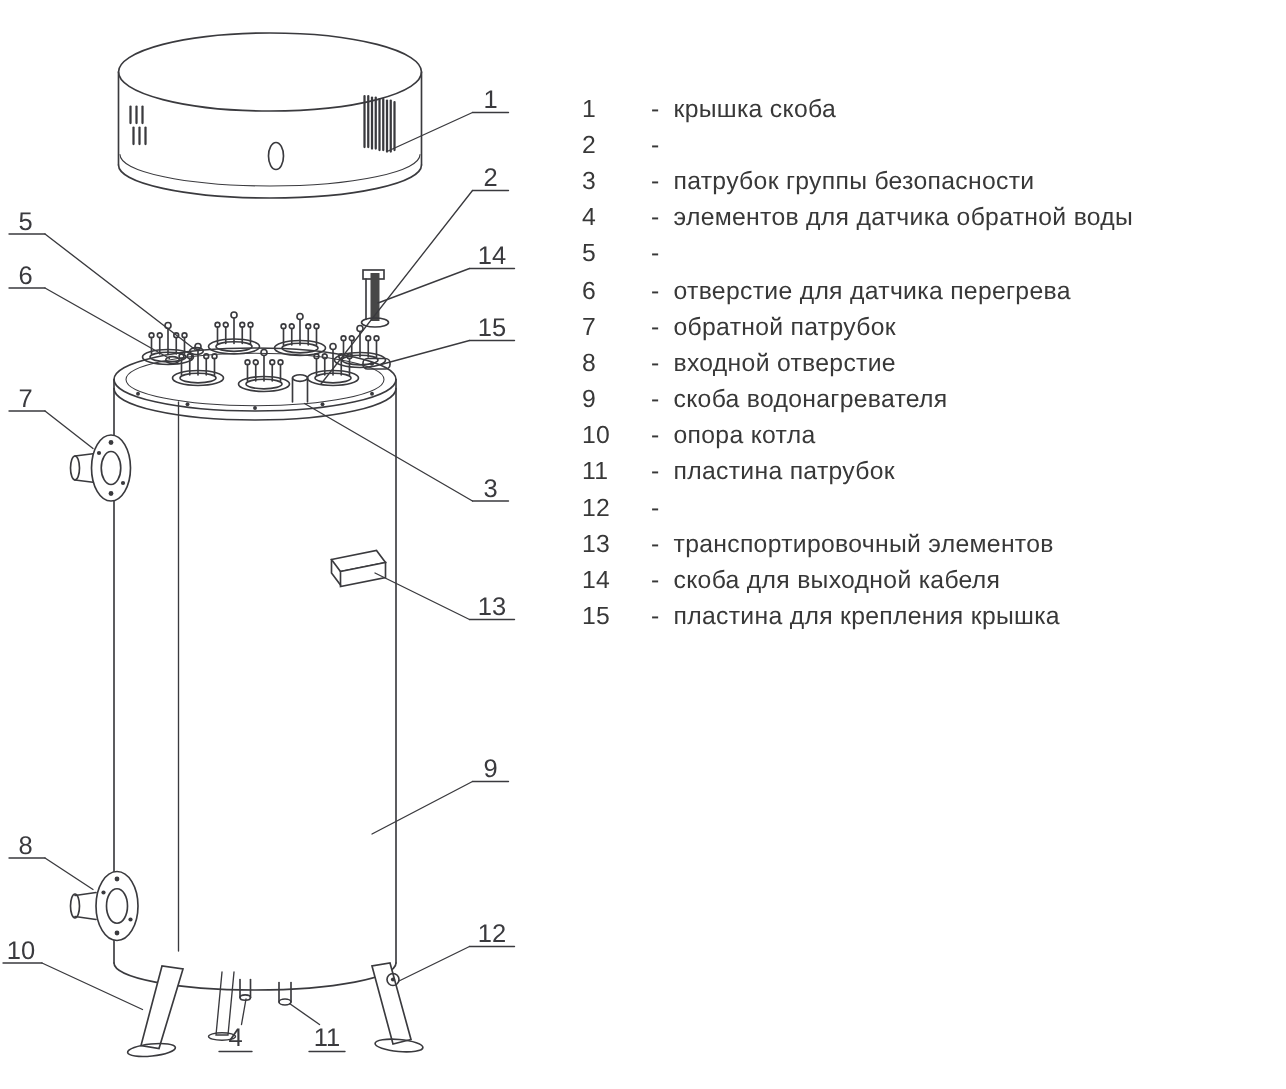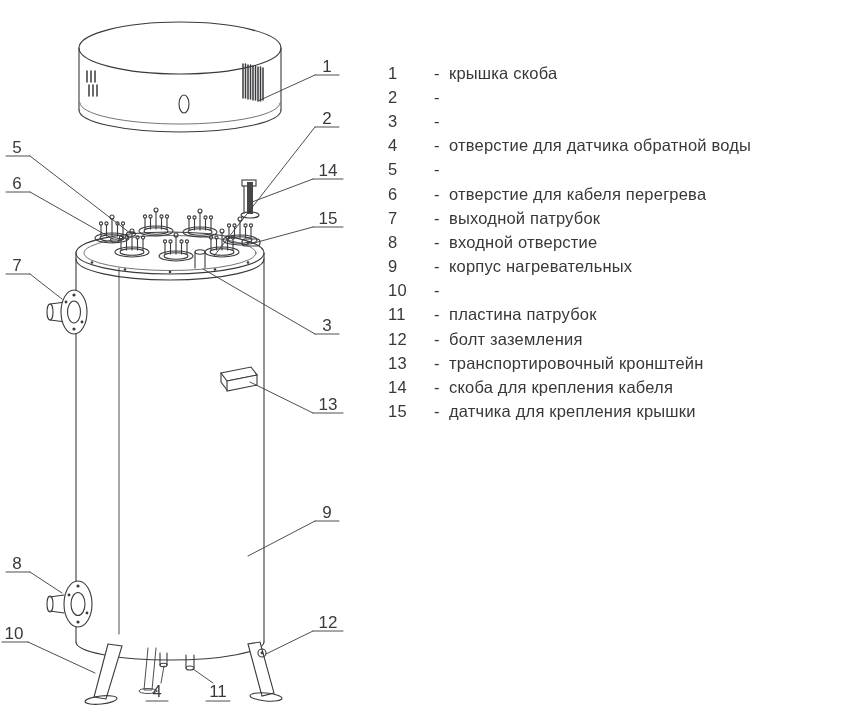--- a/index.html
+++ b/index.html
@@ -299,74 +299,75 @@
       <span class="ld">-</span>
       <span class="lt">крышка скоба</span>
     </div>
     <div class="lrow">
       <span class="ln">2</span>
       <span class="ld">-</span>
     </div>
     <div class="lrow">
       <span class="ln">3</span>
       <span class="ld">-</span>
+      <span class="lt">патрубок группы безопасности</span>
     </div>
     <div class="lrow">
       <span class="ln">4</span>
       <span class="ld">-</span>
-      <span class="lt">отверстие для датчика обратной воды</span>
+      <span class="lt">элементов для датчика обратной воды</span>
     </div>
     <div class="lrow">
       <span class="ln">5</span>
       <span class="ld">-</span>
     </div>
     <div class="lrow">
       <span class="ln">6</span>
       <span class="ld">-</span>
-      <span class="lt">отверстие для кабеля перегрева</span>
+      <span class="lt">отверстие для датчика перегрева</span>
     </div>
     <div class="lrow">
       <span class="ln">7</span>
       <span class="ld">-</span>
-      <span class="lt">выходной патрубок</span>
+      <span class="lt">обратной патрубок</span>
     </div>
     <div class="lrow">
       <span class="ln">8</span>
       <span class="ld">-</span>
       <span class="lt">входной отверстие</span>
     </div>
     <div class="lrow">
       <span class="ln">9</span>
       <span class="ld">-</span>
-      <span class="lt">корпус нагревательных</span>
+      <span class="lt">скоба водонагревателя</span>
     </div>
     <div class="lrow">
       <span class="ln">10</span>
       <span class="ld">-</span>
+      <span class="lt">опора котла</span>
     </div>
     <div class="lrow">
       <span class="ln">11</span>
       <span class="ld">-</span>
       <span class="lt">пластина патрубок</span>
     </div>
     <div class="lrow">
       <span class="ln">12</span>
       <span class="ld">-</span>
-      <span class="lt">болт заземления</span>
     </div>
     <div class="lrow">
       <span class="ln">13</span>
       <span class="ld">-</span>
-      <span class="lt">транспортировочный кронштейн</span>
+      <span class="lt">транспортировочный элементов</span>
     </div>
     <div class="lrow">
       <span class="ln">14</span>
       <span class="ld">-</span>
-      <span class="lt">скоба для крепления кабеля</span>
+      <span class="lt">скоба для выходной кабеля</span>
     </div>
     <div class="lrow">
       <span class="ln">15</span>
       <span class="ld">-</span>
-      <span class="lt">датчика для крепления крышки</span>
+      <span class="lt">пластина для крепления крышка</span>
     </div>
 
   </div>
 </div>
 
 </body></html>

